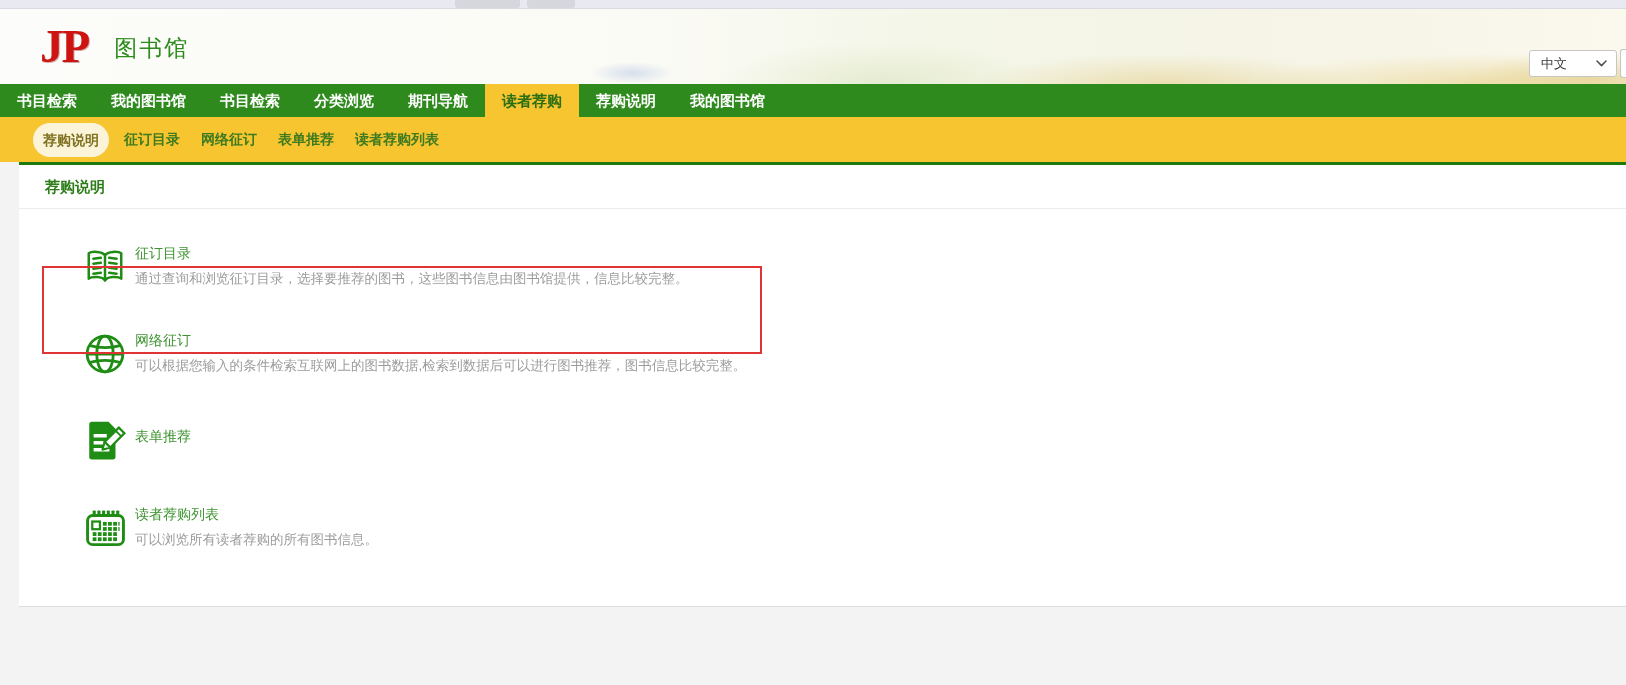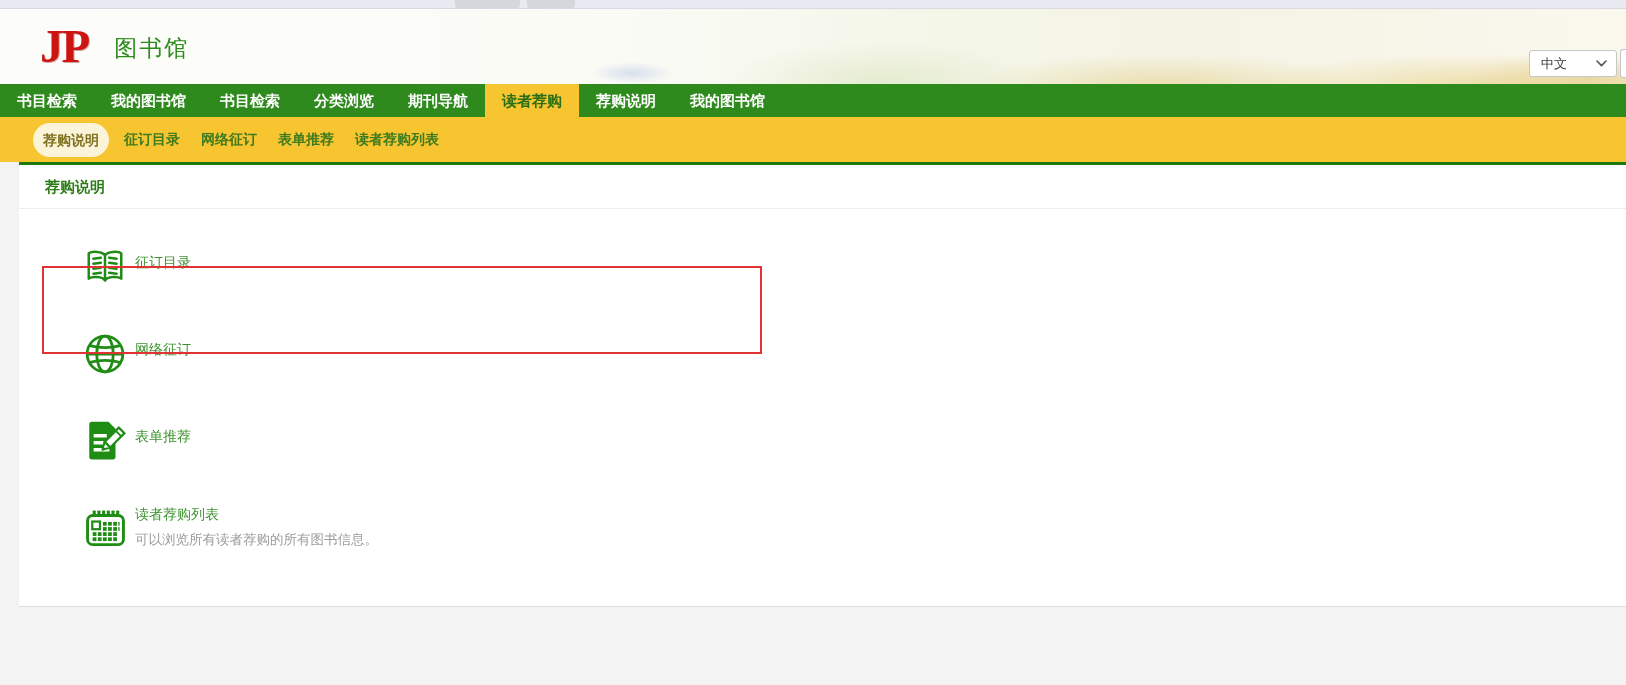--- a/index.html
+++ b/index.html
@@ -113,35 +113,37 @@
         <span class="ficon">
           <svg width="40" height="40" viewBox="0 0 48 48" fill="none" stroke="#1f8c14" stroke-width="3" stroke-linecap="round" stroke-linejoin="round">
             <path d="M24 10 C21 5 8 5 4.5 7.5 L4.5 38 C8 35 21 35 24 40 C27 35 40 35 43.5 38 L43.5 7.5 C40 5 27 5 24 10 Z"></path>
             <path d="M24 10 L24 40"></path>
             <path d="M10 14 L19 13 M10 20 L19 19 M10 26 L19 25 M10 32 L19 31"></path>
             <path d="M29 13 L38 14 M29 19 L38 20 M29 25 L38 26 M29 31 L38 32"></path>
           </svg>
         </span>
         <div class="ftext">
           <div class="ftitle">征订目录</div>
+          <div class="fdesc">通过查询和浏览征订目录，选择要推荐的图书，这些图书信息由图书馆提供，信息比较完整。</div>
         </div>
       </div>
 
       <div class="feature">
         <span class="ficon">
           <svg width="42" height="42" viewBox="0 0 48 48" fill="none" stroke="#1f8c14" stroke-width="3.2" stroke-linecap="round">
             <circle cx="24" cy="24" r="20.4"></circle>
             <ellipse cx="24" cy="24" rx="9.5" ry="20.4"></ellipse>
             <path d="M4 24 L44 24"></path>
             <path d="M7 14.5 C17 17.5 31 17.5 41 14.5"></path>
             <path d="M7 33.5 C17 30.5 31 30.5 41 33.5"></path>
           </svg>
         </span>
         <div class="ftext">
           <div class="ftitle">网络征订</div>
+          <div class="fdesc">可以根据您输入的条件检索互联网上的图书数据,检索到数据后可以进行图书推荐，图书信息比较完整。</div>
         </div>
       </div>
 
       <div class="feature">
         <span class="ficon">
           <svg width="42" height="46" viewBox="0 0 48 50">
             <path d="M9 3 H28 L36 11 V43 a3 3 0 0 1 -3 3 H9 a3 3 0 0 1 -3 -3 V6 a3 3 0 0 1 3 -3 Z" fill="#1f8c14"></path>
             <rect x="11" y="17" width="15" height="4" fill="#ffffff"></rect>
             <rect x="11" y="25" width="18" height="4" fill="#ffffff"></rect>
             <rect x="11" y="33" width="18" height="4" fill="#ffffff"></rect>

